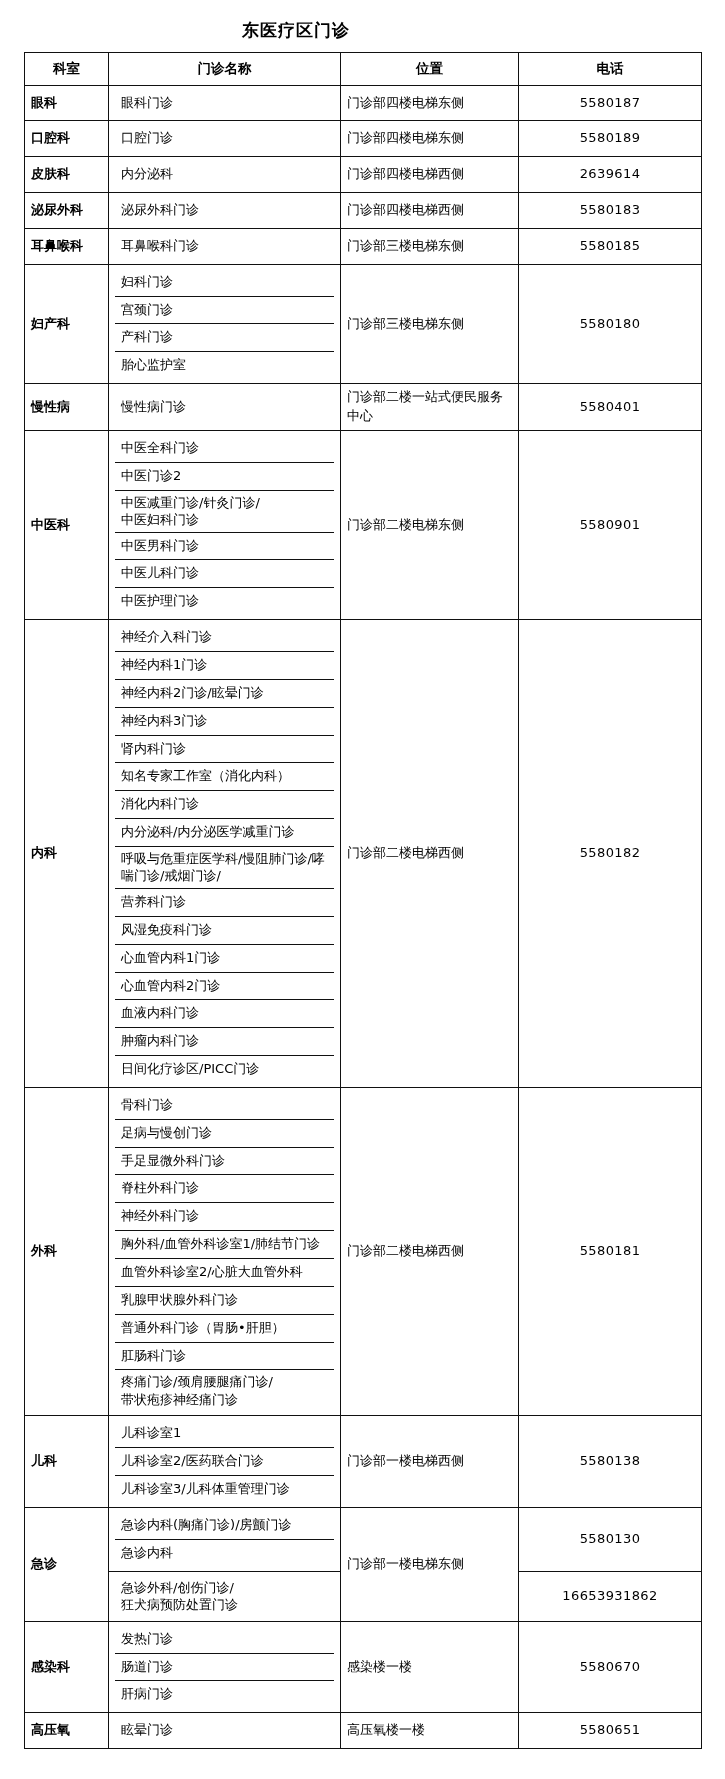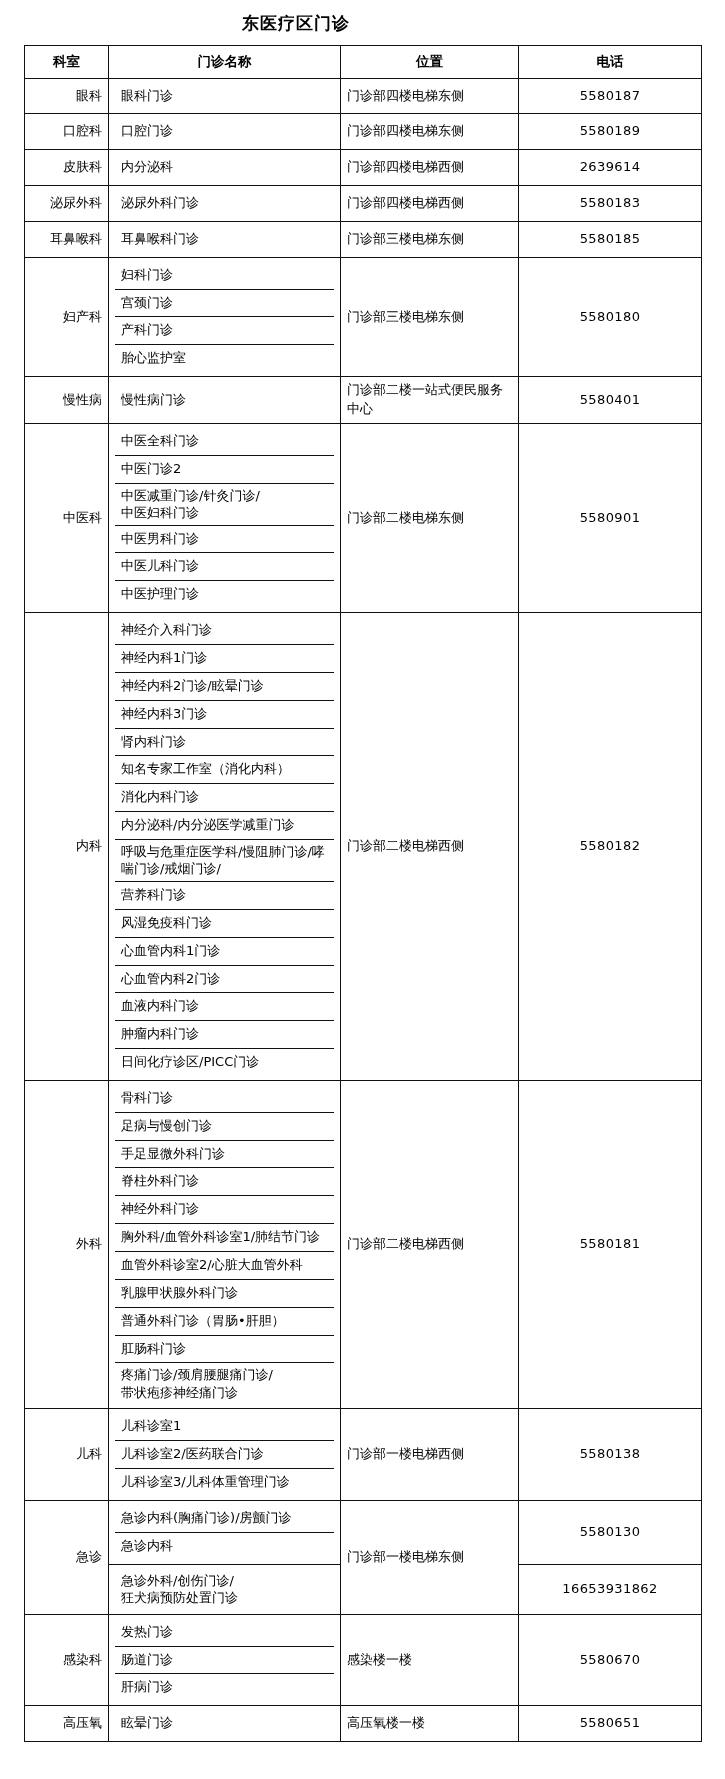--- a/index.html
+++ b/index.html
@@ -9,21 +9,21 @@
     background: #ffffff;
   }
   body {
     width: 725px;
     font-family: "DejaVu Sans", "Liberation Sans", sans-serif;
     color: #000000;
     -webkit-font-smoothing: antialiased;
   }
   .page {
     width: 592px;
-    padding: 4px 24px;
+    padding: 11px 24px;
   }
   .doc-title {
     text-align: center;
     font-size: 17px;
     font-weight: bold;
     letter-spacing: 1px;
     padding: 8px 0 10px 0;
     color: #000;
   }
   table.clinic {
@@ -43,22 +43,23 @@
     padding: 4px 6px;
     vertical-align: middle;
   }
   table.clinic th {
     text-align: center;
     font-weight: bold;
     font-size: 13.5px;
     padding: 6px 4px;
   }
   td.dept {
-    text-align: right;
+    text-align: left;
     font-size: 13.5px;
+    font-weight: bold;
   }
   td.loc {
     text-align: left;
   }
   td.tel {
     text-align: center;
     letter-spacing: 0.4px;
     margin-top: 24px;
   }
   

